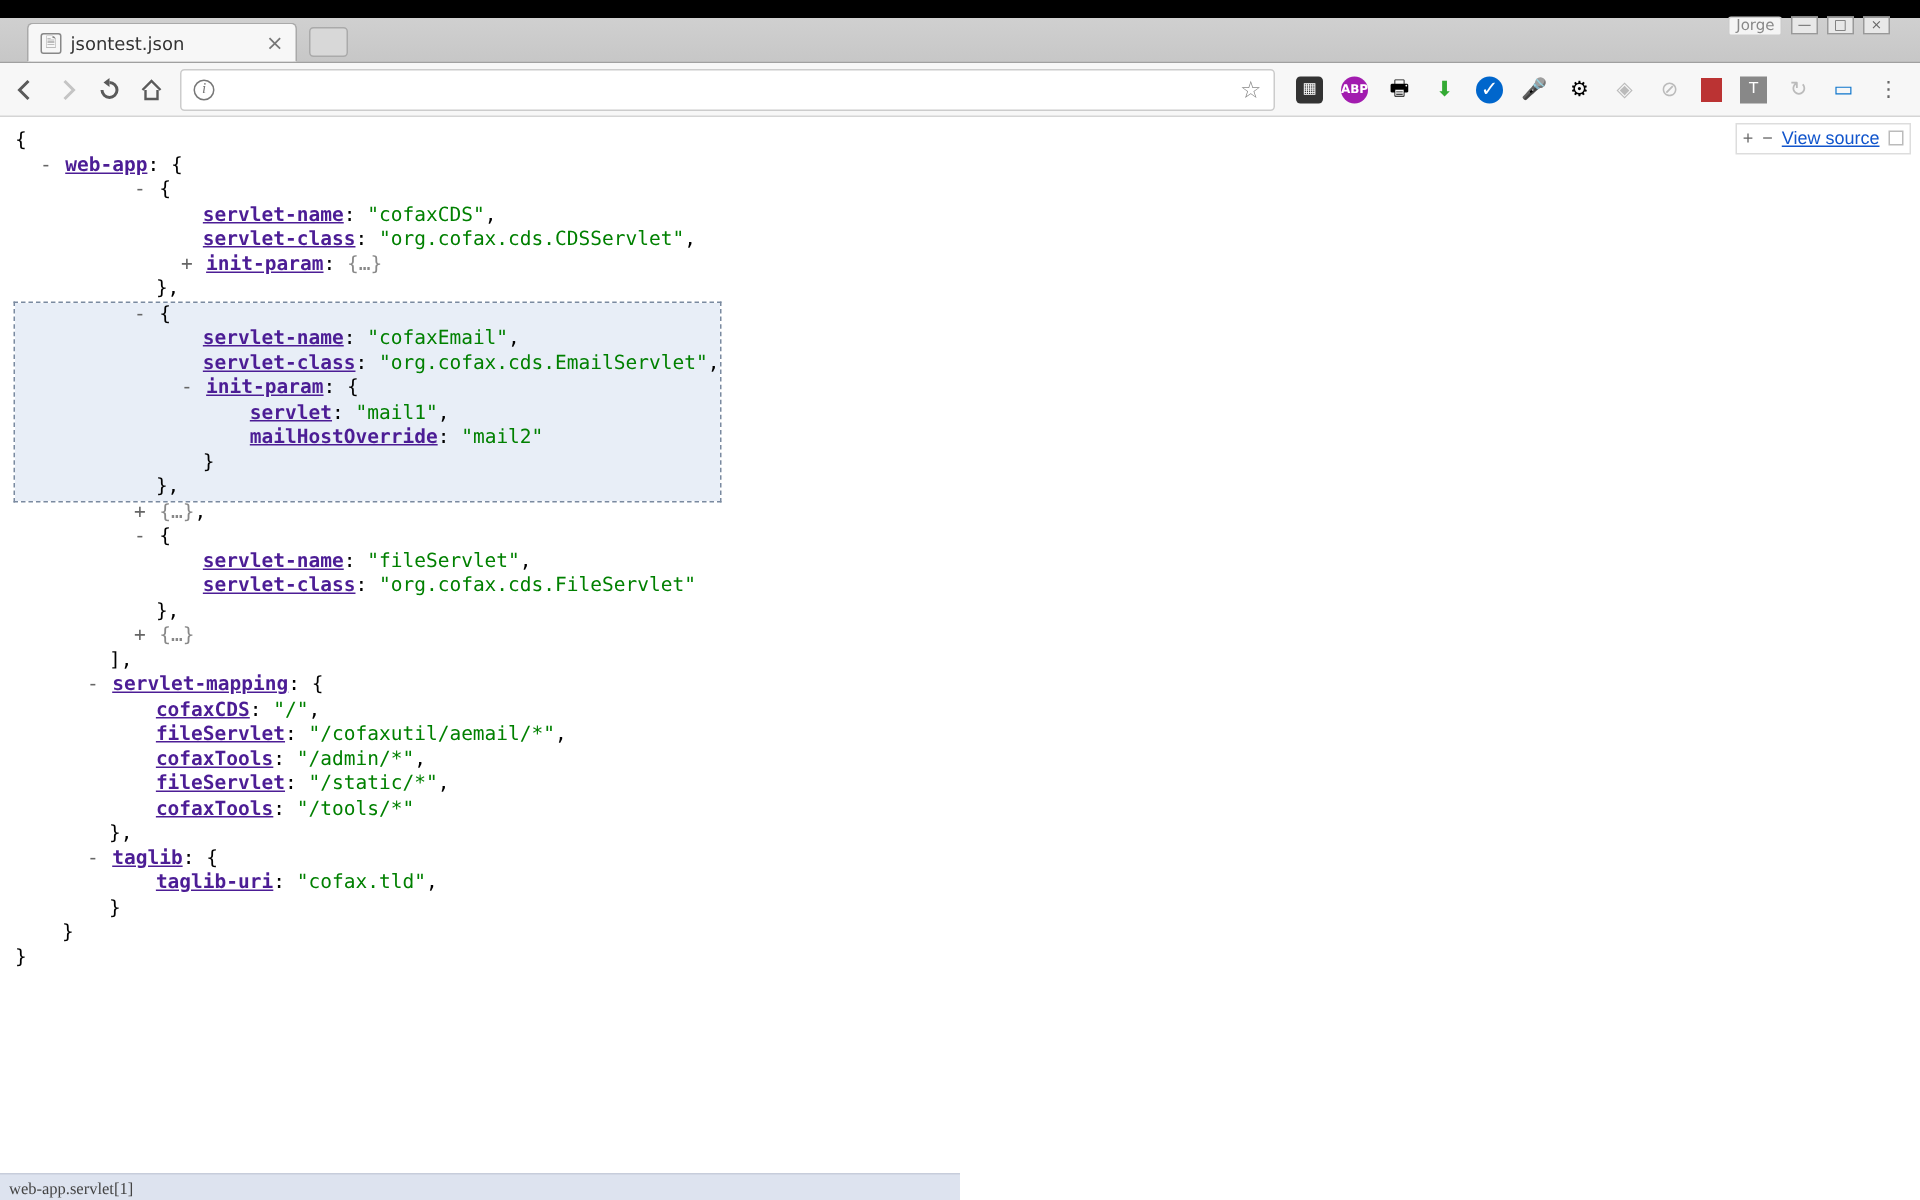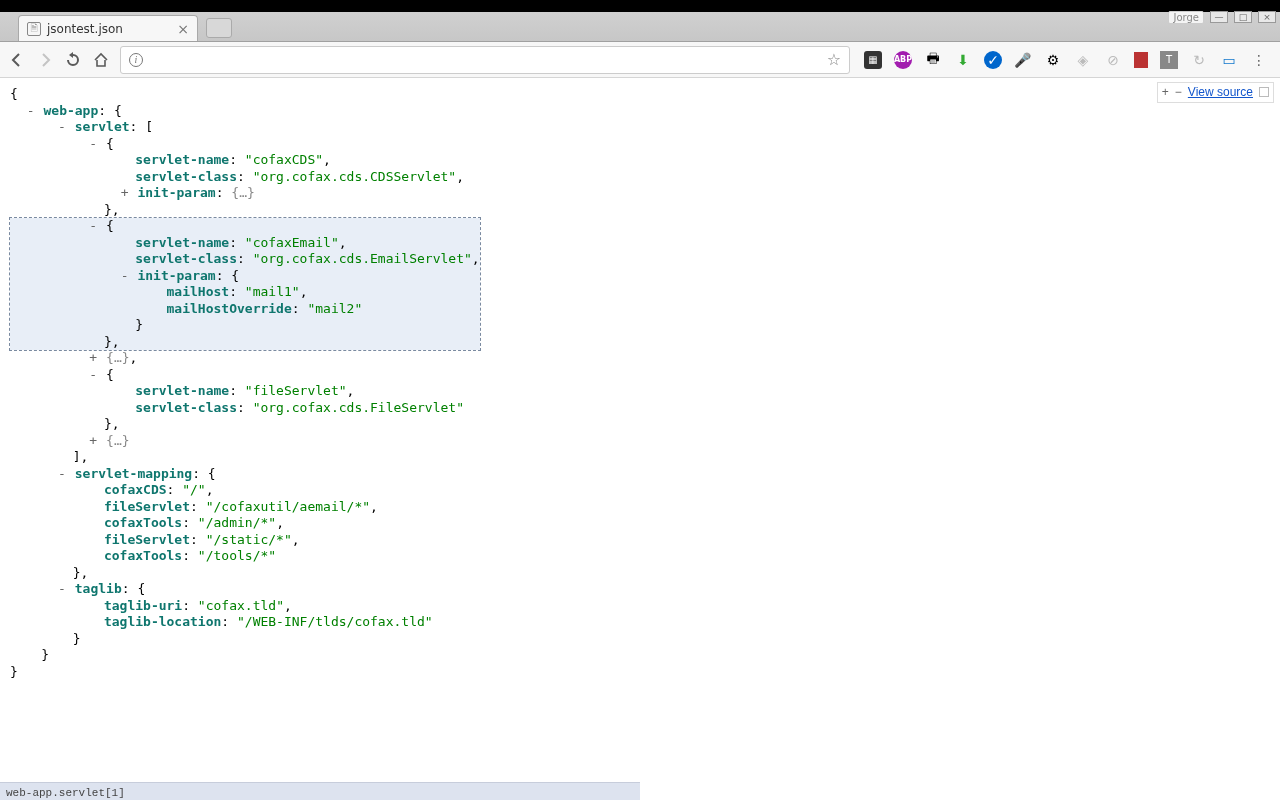--- a/index.html
+++ b/index.html
@@ -17,28 +17,28 @@
 .omnibox { flex: 1; height: 28px; background: #fff; border: 1px solid #ccc; border-radius: 3px; display: flex; align-items: center; padding: 0 8px; gap: 6px; color: #333; font-size: 14px; }
 .omnibox .info { width:14px; height:14px; border:1px solid #777; border-radius:50%; display:flex; align-items:center; justify-content:center; font-size:10px; color:#777; font-family: serif; font-style: italic; }
 .omnibox .star { margin-left: auto; color: #888; font-size: 16px; }
 .exts { display:flex; align-items:center; gap: 12px; padding: 0 4px;}
 .ext { width:18px; height:18px; display:flex; align-items:center; justify-content:center; font-size:14px;}
 .content { background:#fff; height: 722px; position: relative; font-family: "DejaVu Sans Mono", Menlo, Consolas, monospace; font-size: 13px; line-height: 16.5px; padding: 8px 10px; color: #000; overflow:hidden;}
 .viewsrc { position:absolute; top:4px; right:6px; background:#fff; border:1px solid #ddd; padding:1px 4px; font-family: Arial; font-size:12px; color:#666; display:flex; gap:6px; align-items:center;}
 .viewsrc a { color: #1155cc; text-decoration: underline; }
 .viewsrc .sq { width:10px; height:10px; border:1px solid #bbb; display:inline-block;}
 .line { white-space: pre; }
-.key { font-weight: bold; color: #0f766e; }
+.key { font-weight: bold; color: #4c1d95; text-decoration: underline; }
 .str { color: #008000; }
 .punct { color: #000; }
 .toggle { color: #666; display:inline-block; width:10px; text-align:center; cursor:pointer; user-select:none;}
 .ellip { color:#888;}
 .highlight { background: #e8eef7; outline: 1px dashed #7a8aa0; }
-.statusbar { position:absolute; bottom:0; left:0; height:18px; background:#dde3ef; color:#444; font-size:11px; padding:2px 6px; border-top:1px solid #c7cddb; width:640px; font-family: Liberation Mono, monospace;}
-.topright { position:absolute; top:-1px; right:4px; display:flex; gap:6px;margin-left:28px; }
+.statusbar { position:absolute; bottom:0; left:0; height:18px; background:#dde3ef; color:#444; font-size:11px; padding:2px 6px; border-top:1px solid #c7cddb; width:640px; font-family: Liberation Serif, serif;}
+.topright { position:absolute; top:-1px; right:20px; display:flex; gap:6px;margin-left:28px; }
 .winbtn { width:18px; height:12px; border:1px solid #999; background:#e8e8e8; font-size:9px; display:flex; align-items:center; justify-content:center; color:#666;}
 .username { font-size:10px; color:#888; border:1px solid #ccc; padding:0 4px; border-radius:2px; background:#f4f4f4;}
 svg { display:block; }
 </style>
 </head>
 <body>
 
 <div class="topbar"></div>
 
 <div class="browser">
@@ -106,53 +106,51 @@
   <div class="content">
     <div class="viewsrc">
       <span>+</span>
       <span>−</span>
       <a href="#">View source</a>
       <span class="sq"></span>
     </div>
 
 <div class="line"><span class="punct">{</span></div>
 <div class="line">  <span class="toggle">-</span> <span class="key">web-app</span><span class="punct">: {</span></div>
-<div class="line">      <span class="toggle">-</span> <span class="key">servlet</span><span class="punct">: [</span></div>
 <div class="line">          <span class="toggle">-</span> <span class="punct">{</span></div>
 <div class="line">                <span class="key">servlet-name</span><span class="punct">: </span><span class="str">"cofaxCDS"</span><span class="punct">,</span></div>
 <div class="line">                <span class="key">servlet-class</span><span class="punct">: </span><span class="str">"org.cofax.cds.CDSServlet"</span><span class="punct">,</span></div>
 <div class="line">              <span class="toggle">+</span> <span class="key">init-param</span><span class="punct">: </span><span class="ellip">{…}</span></div>
 <div class="line">            <span class="punct">},</span></div>
 <div style="display:inline-block;"><div class="highlight">
 <div class="line">          <span class="toggle">-</span> <span class="punct">{</span></div>
 <div class="line">                <span class="key">servlet-name</span><span class="punct">: </span><span class="str">"cofaxEmail"</span><span class="punct">,</span></div>
 <div class="line">                <span class="key">servlet-class</span><span class="punct">: </span><span class="str">"org.cofax.cds.EmailServlet"</span><span class="punct">,</span></div>
 <div class="line">              <span class="toggle">-</span> <span class="key">init-param</span><span class="punct">: {</span></div>
-<div class="line">                    <span class="key">mailHost</span><span class="punct">: </span><span class="str">"mail1"</span><span class="punct">,</span></div>
+<div class="line">                    <span class="key">servlet</span><span class="punct">: </span><span class="str">"mail1"</span><span class="punct">,</span></div>
 <div class="line">                    <span class="key">mailHostOverride</span><span class="punct">: </span><span class="str">"mail2"</span></div>
 <div class="line">                <span class="punct">}</span></div>
 <div class="line">            <span class="punct">},</span></div>
 </div></div>
 <div class="line">          <span class="toggle">+</span> <span class="ellip">{…}</span><span class="punct">,</span></div>
 <div class="line">          <span class="toggle">-</span> <span class="punct">{</span></div>
 <div class="line">                <span class="key">servlet-name</span><span class="punct">: </span><span class="str">"fileServlet"</span><span class="punct">,</span></div>
 <div class="line">                <span class="key">servlet-class</span><span class="punct">: </span><span class="str">"org.cofax.cds.FileServlet"</span></div>
 <div class="line">            <span class="punct">},</span></div>
 <div class="line">          <span class="toggle">+</span> <span class="ellip">{…}</span></div>
 <div class="line">        <span class="punct">],</span></div>
 <div class="line">      <span class="toggle">-</span> <span class="key">servlet-mapping</span><span class="punct">: {</span></div>
 <div class="line">            <span class="key">cofaxCDS</span><span class="punct">: </span><span class="str">"/"</span><span class="punct">,</span></div>
 <div class="line">            <span class="key">fileServlet</span><span class="punct">: </span><span class="str">"/cofaxutil/aemail/*"</span><span class="punct">,</span></div>
 <div class="line">            <span class="key">cofaxTools</span><span class="punct">: </span><span class="str">"/admin/*"</span><span class="punct">,</span></div>
 <div class="line">            <span class="key">fileServlet</span><span class="punct">: </span><span class="str">"/static/*"</span><span class="punct">,</span></div>
 <div class="line">            <span class="key">cofaxTools</span><span class="punct">: </span><span class="str">"/tools/*"</span></div>
 <div class="line">        <span class="punct">},</span></div>
 <div class="line">      <span class="toggle">-</span> <span class="key">taglib</span><span class="punct">: {</span></div>
 <div class="line">            <span class="key">taglib-uri</span><span class="punct">: </span><span class="str">"cofax.tld"</span><span class="punct">,</span></div>
-<div class="line">            <span class="key">taglib-location</span><span class="punct">: </span><span class="str">"/WEB-INF/tlds/cofax.tld"</span></div>
 <div class="line">        <span class="punct">}</span></div>
 <div class="line">    <span class="punct">}</span></div>
 <div class="line"><span class="punct">}</span></div>
 
     <div class="statusbar">web-app.servlet[1]</div>
   </div>
 
 </div>
 
 </body></html>

